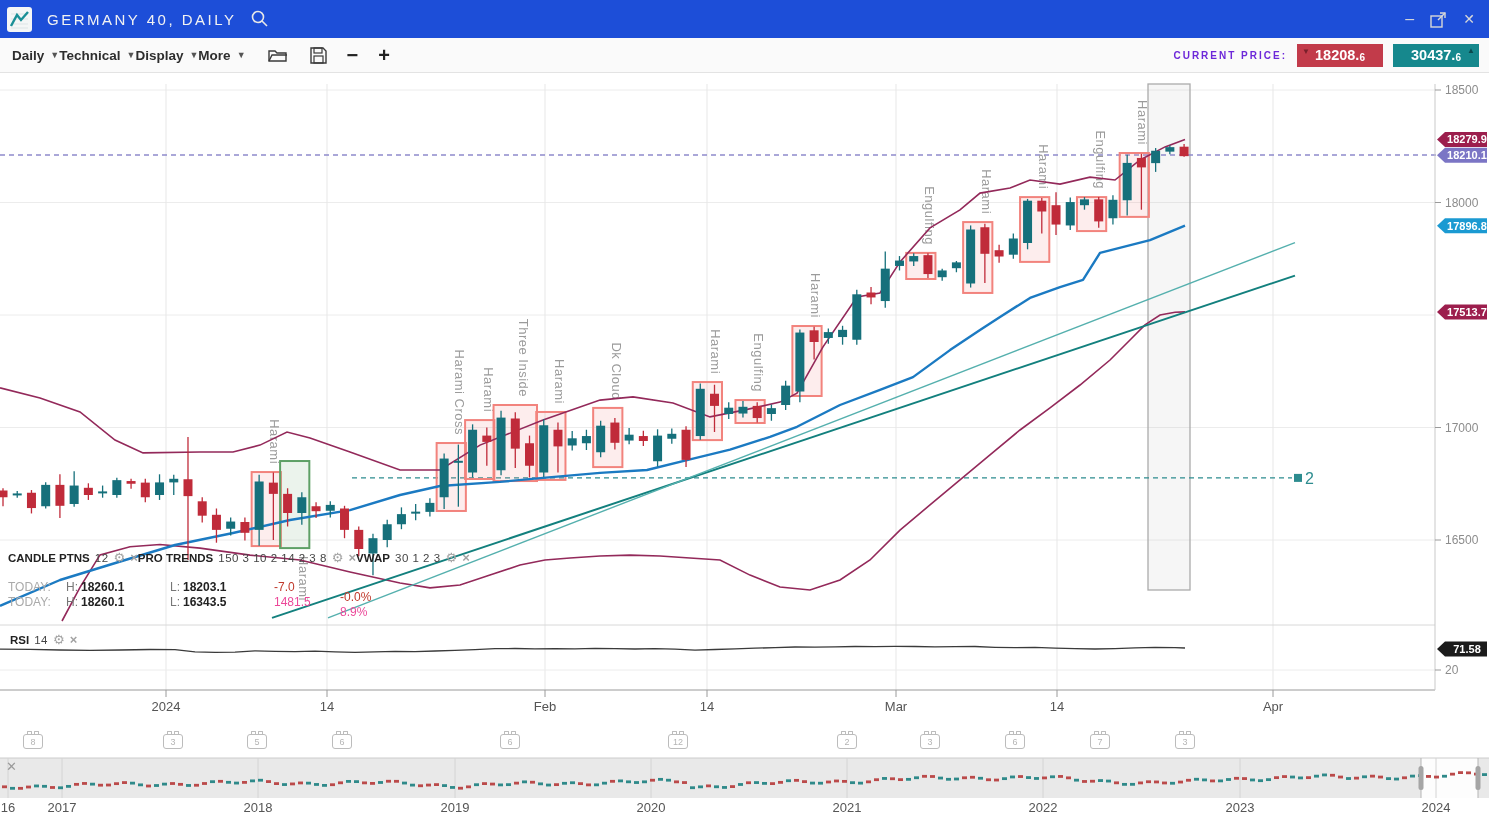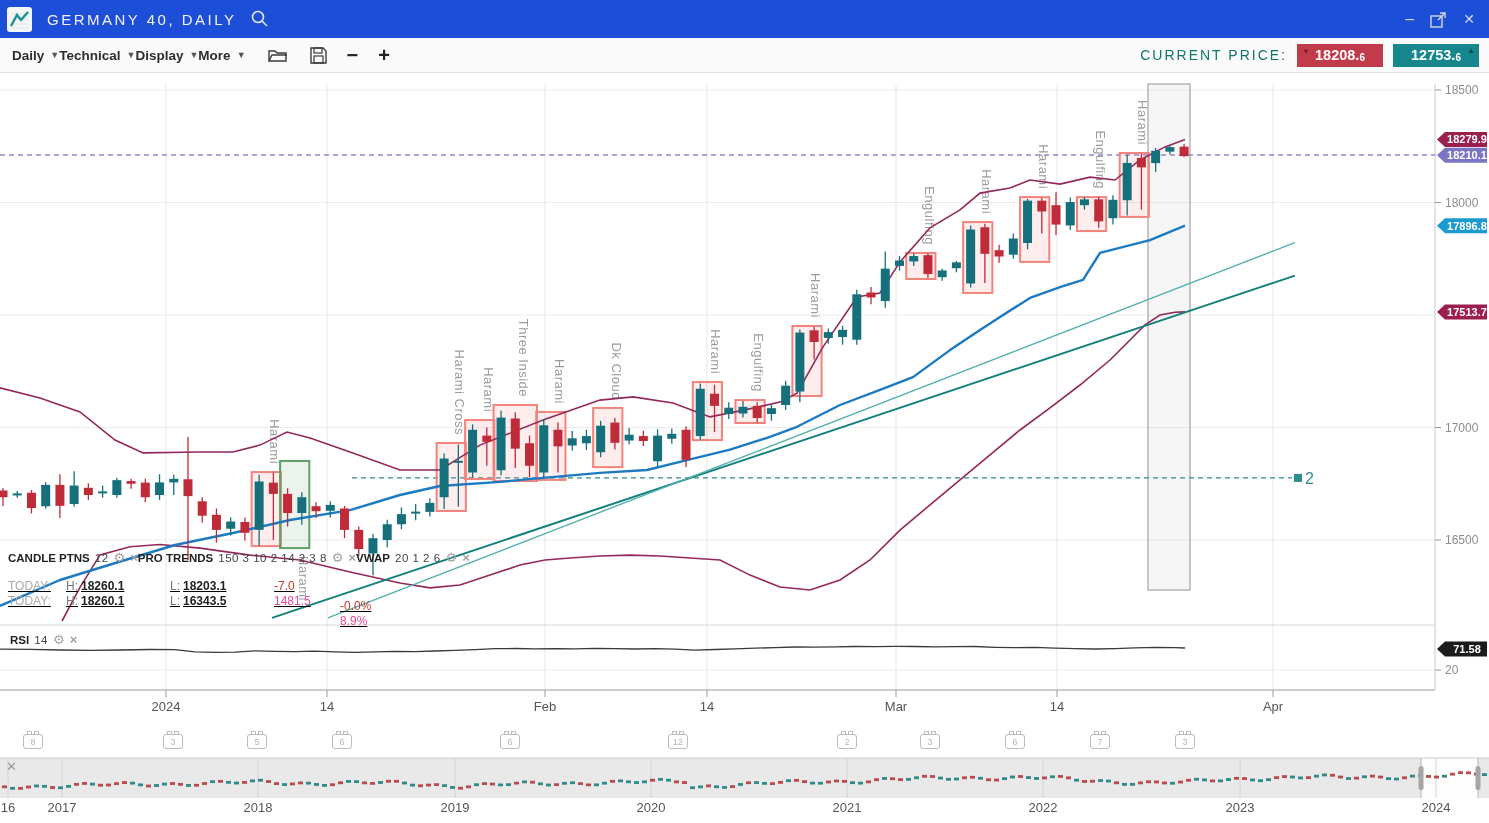--- a/index.html
+++ b/index.html
@@ -12,37 +12,37 @@
   .tb-right{margin-left:auto;display:flex;align-items:center;gap:16px;padding-right:14px;}
   .winbtn{color:#d8d8d8;font-size:16px;line-height:16px;cursor:default;}
   
   .toolbar{position:absolute;left:0;top:38px;width:100%;height:34px;background:#fafafa;
            border-bottom:1px solid #e3e3e3;display:flex;align-items:center;z-index:30;}
   .menu{display:flex;align-items:center;gap:6px;font-size:13.5px;color:#2e2e2e;font-weight:600;cursor:default;}
   .menu:first-child{margin-left:12px;}
   .caret{font-size:9px;color:#555;}
   .toolico{margin-left:22px;display:flex;align-items:center;}
   .zoombtn{margin-left:20px;font-size:20px;font-weight:700;color:#222;line-height:18px;}
-  .cp-label{margin-left:auto;font-size:14px;letter-spacing:2px;color:#0f766e;}
+  .cp-label{margin-left:auto;font-size:10px;letter-spacing:2px;color:#6d28d9;font-weight:bold;}
   .price-badge{width:86px;height:23px;margin-left:10px;display:flex;align-items:center;justify-content:center;
                color:#fff;font-size:14.5px;font-weight:700;position:relative;}
   .price-badge .frac{font-size:10px;margin-top:4px;}
   .price-badge .arr{font-size:8px;position:absolute;}
   .sell{background:#c23b4a;}
   .sell .arr{left:5px;top:3px;color:#79202b;}
   .buy{background:#16888d;margin-right:10px;}
   .buy .arr{right:4px;top:2px;color:#0a4a4e;}
   
   .ind-row{position:absolute;left:8px;top:552px;display:flex;align-items:center;z-index:20;font-size:11.5px;}
   .ind-grp{display:flex;align-items:center;gap:5px;}
   .ind-name{font-weight:700;color:#222;}
   .ind-params{color:#444;letter-spacing:0.5px;}
   .ind-ico{color:#a2a2a2;font-size:13px;line-height:12px;cursor:default;}
   .stats{position:absolute;left:8px;top:579px;z-index:20;font-size:12px;}
-  .stats .row{display:flex;height:15px;align-items:flex-start;text-decoration:underline;}
+  .stats .row{display:flex;height:15px;align-items:center;}
   .st-lab{width:58px;color:#aaa;}
   .st-pair{width:104px;color:#222;font-weight:600;}
   .st-pair .k{color:#777;font-weight:400;margin-right:3px;}
   .st-chg{width:66px;}
   .st-pct{width:60px;margin-top:20px;}
   .neg{color:#c0392b;}
   .pos{color:#ec4899;}
   .rsi-label{position:absolute;left:10px;top:634px;display:flex;align-items:center;gap:5px;z-index:20;font-size:11.5px;}
   .nav-close{position:absolute;left:6px;top:759px;color:#9a9a9a;font-weight:700;font-size:13px;z-index:20;}
   .cal-icon{position:absolute;width:18px;height:13px;border:1.4px solid #bcbcbc;border-radius:3px;z-index:15;
@@ -587,42 +587,42 @@
     </span>
     <span class="zoombtn">−</span>
     <span class="zoombtn">+</span>
     <span class="cp-label">CURRENT PRICE:</span>
     <div class="price-badge sell">
       <span class="arr">▼</span>
       <span>18208.</span>
         <span class="frac">6</span>
     </div>
     <div class="price-badge buy">
-      <span>12753.</span>
+      <span>30437.</span>
         <span class="frac">6</span>
       <span class="arr">▲</span>
     </div>
   </div>
 
   <div class="ind-row">
     <div class="ind-grp">
       <span class="ind-name">CANDLE PTNS</span>
       <span class="ind-params">12</span>
       <span class="ind-ico">⚙</span>
       <span class="ind-ico" style="font-weight:700;">×</span>
     </div>
     <div class="ind-grp">
       <span class="ind-name">PRO TRENDS</span>
       <span class="ind-params">150 3 10 2 14 2 3 8</span>
       <span class="ind-ico">⚙</span>
       <span class="ind-ico" style="font-weight:700;">×</span>
     </div>
     <div class="ind-grp">
       <span class="ind-name">VWAP</span>
-      <span class="ind-params">20 1 2 6</span>
+      <span class="ind-params">30 1 2 3</span>
       <span class="ind-ico">⚙</span>
       <span class="ind-ico" style="font-weight:700;">×</span>
     </div>
   </div>
 
   <div class="stats">
     <div class="row">
       <span class="st-lab">TODAY:</span>
       <span class="st-pair"><span class="k">H:</span><span>18260.1</span></span>
       <span class="st-pair"><span class="k">L:</span><span>18203.1</span></span>

